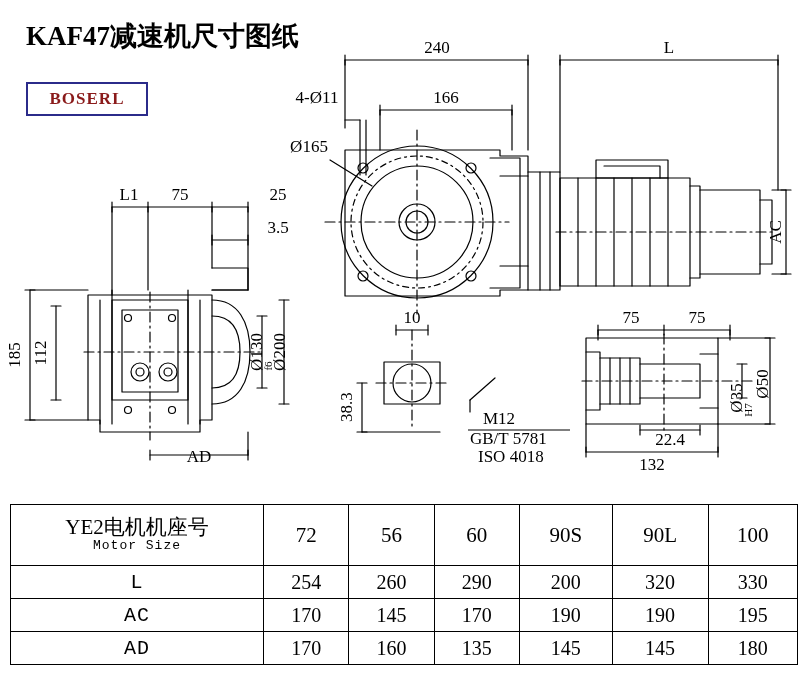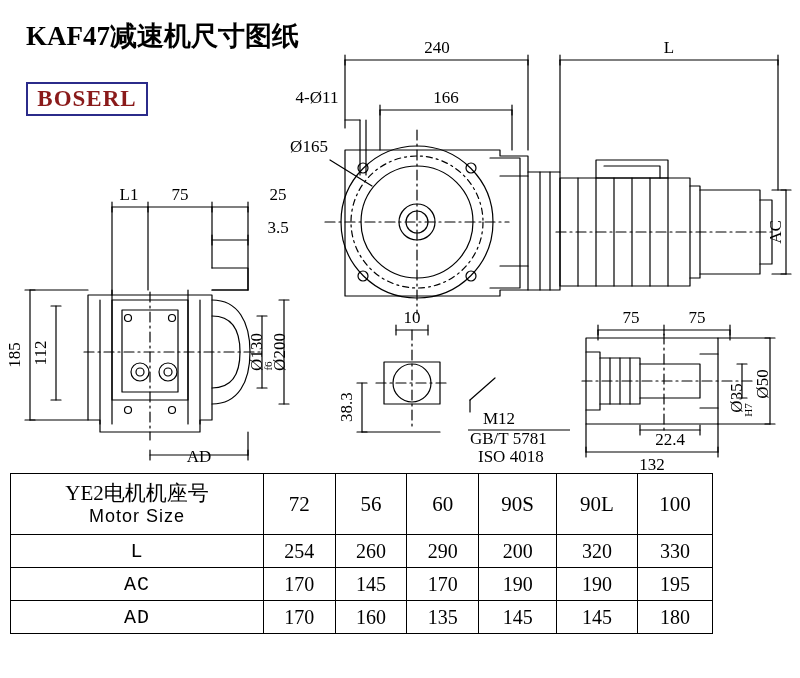--- a/index.html
+++ b/index.html
@@ -24,44 +24,44 @@
   
   .logo{
     position:absolute;left:26px;top:82px;
     width:122px;height:34px;
     border:2px solid #2b2b8a;
     box-sizing:border-box;
     display:flex;align-items:center;justify-content:center;
   }
   .logo span{
     font-family:"Liberation Serif", serif;
-    font-weight:bold;font-size:23px;color:#8a1a1a;letter-spacing:1px;
+    font-weight:bold;font-size:17px;color:#8a1a1a;letter-spacing:1px;
   }
 
   
   svg.draw{position:absolute;left:0;top:0;width:800px;height:500px;}
 
   
   .tbl{
-    position:absolute;left:10px;top:473px;
-    width:703px;
+    position:absolute;left:10px;top:504px;
+    width:788px;
     border-collapse:collapse;
     font-family:"Liberation Serif", serif;
     font-size:20px;
   }
   .tbl td{
     border:1.5px solid #000;
     text-align:center;
     height:32px;
     padding:0;
   }
   .tbl td.first{width:252px;}
   .tbl td.hdr-first{line-height:1.12;padding:2px 0;}
   .hdr-cn{font-size:21px;}
-  .hdr-en{font-family:Liberation Sans, sans-serif;font-size:18px;letter-spacing:1px;}
+  .hdr-en{font-family:Liberation Mono, monospace;font-size:13px;letter-spacing:1px;}
   .tbl tr.hdr td{height:56px;font-size:21px;}
   .mono{font-family:"Liberation Mono", monospace;letter-spacing:1px;}
 </style>
 </head>
 <body>
 
 <div class="wrap">
 
   <div class="title">KAF47减速机尺寸图纸</div>
 

